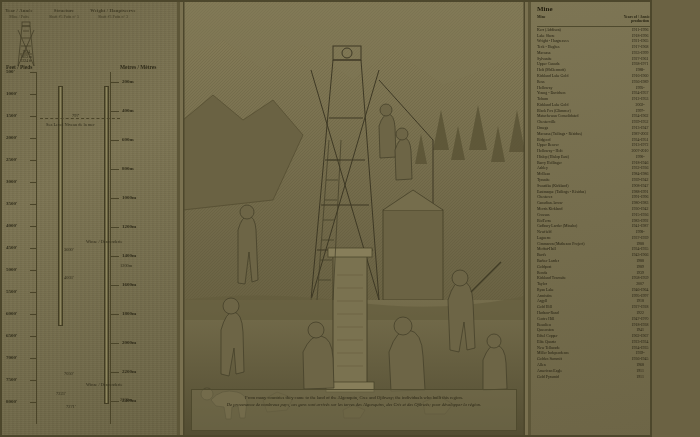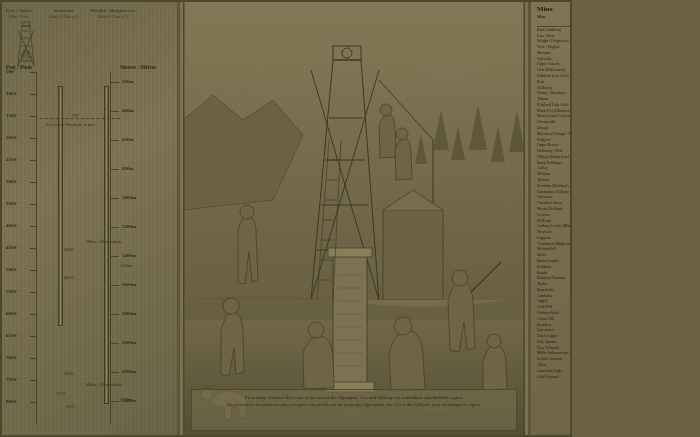--- a/index.html
+++ b/index.html
@@ -5,21 +5,21 @@
   * { box-sizing: border-box; }
   html, body {
     margin: 0; padding: 0;
     width: 700px; height: 437px;
     overflow: hidden;
     background: #6b6243;
     font-family: "Liberation Serif", serif;
   }
   #root {
     position: relative;
-    width: 572px; height: 437px;
+    width: 652px; height: 437px;
     background: #7a7150;
     overflow: hidden;
   }
 
   
   .panel-left {
     position: absolute; left: 0; top: 0;
     width: 180px; height: 437px;
     background: linear-gradient(150deg,#6e6647 0%, #7b7352 40%, #6a6344 100%);
     border-right: 3px solid #5d5638;

